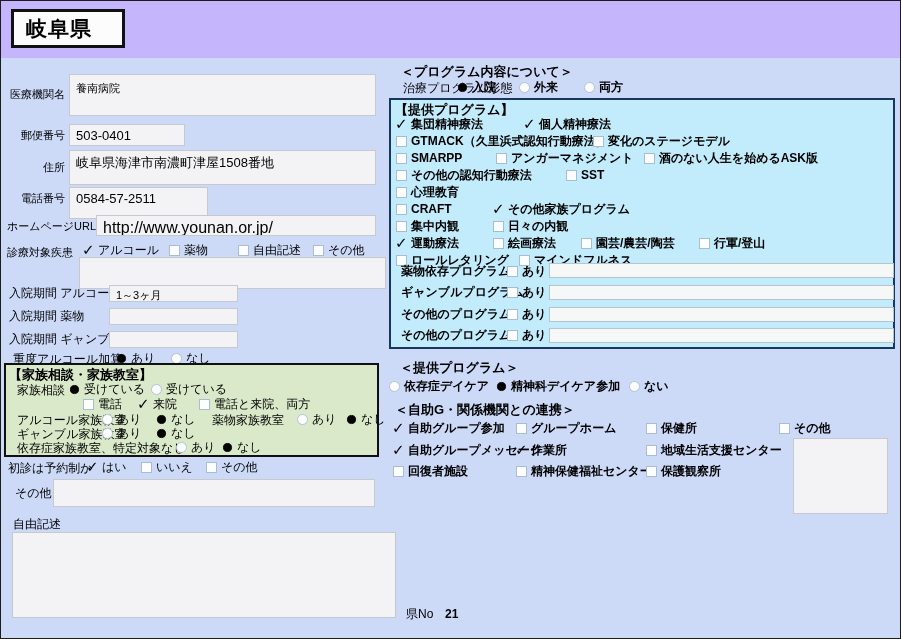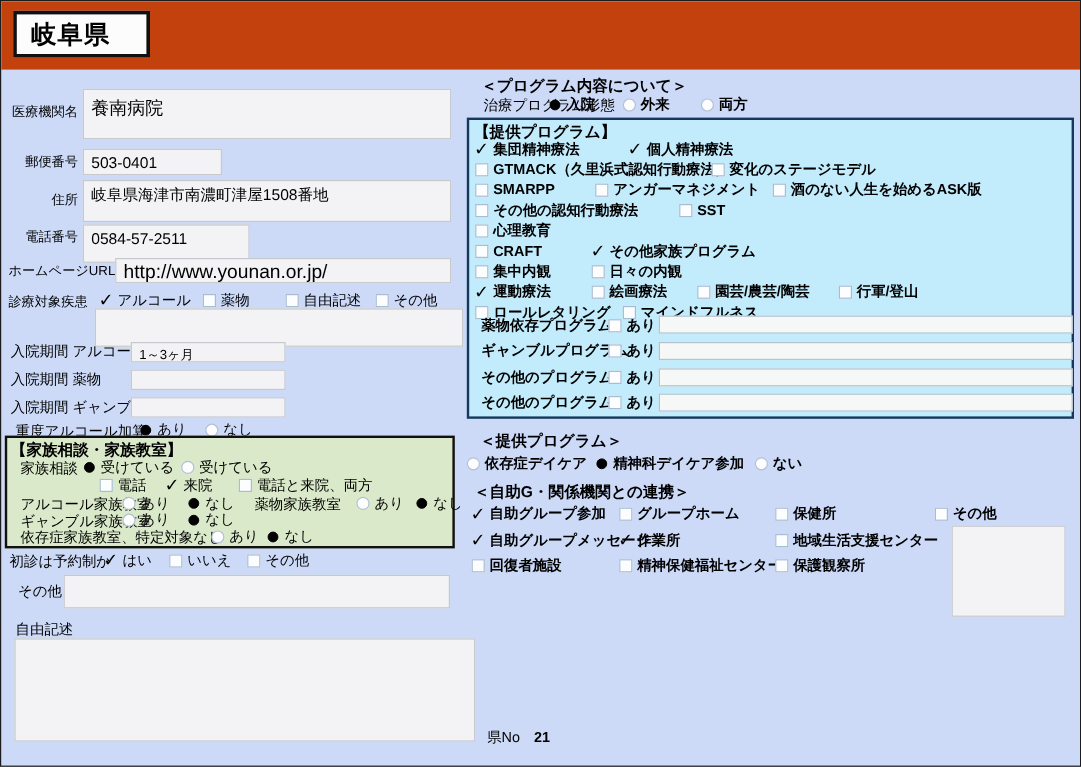--- a/index.html
+++ b/index.html
@@ -1,18 +1,18 @@
 <!DOCTYPE html>
 <html><head>
 <meta charset="utf-8">
 <style>
   *{margin:0;padding:0;box-sizing:border-box}
   html,body{width:901px;height:639px}
   body{position:relative;background:#ccdaf8;font-family:"Liberation Sans","DejaVu Sans",sans-serif;color:#000;overflow:hidden;border:1px solid #1c1c1c}
-  .hdr{position:absolute;left:0;top:0;width:901px;height:57px;background:#c2410c}
+  .hdr{position:absolute;left:0;top:0;width:901px;height:57px;background:#c4b5fd}
   .title-box{position:absolute;left:10px;top:8px;width:114px;height:39px;background:#fcfcfc;border:3px solid #111;display:flex;align-items:center;padding-left:12px}
   .title-box .t{font-size:21px;font-weight:bold;letter-spacing:1px}
   .lbl{position:absolute;font-size:12px;white-space:nowrap;line-height:1.15}
   .lbl.r{text-align:right}
   .lbl.s{font-size:11px}
   .h{position:absolute;font-weight:bold;font-size:13px;white-space:nowrap}
   .fld{position:absolute;background:#f3f3f5;border:1px solid #c6c9ce;font-size:13px;padding:1px 6px;overflow:hidden;white-space:nowrap}
   .fld.cyan{background:#f6f7f7;border:1px solid #b5c4cd;font-size:11px;padding:0 4px}
   .opt{position:absolute;display:flex;align-items:center;gap:4px;font-size:12px;white-space:nowrap;height:14px}
   .opt .t{line-height:1}
@@ -29,21 +29,21 @@
 </head>
 <body>
 
 <div class="hdr">
   <div class="title-box">
     <span class="t">岐阜県</span>
   </div>
 </div>
 
 <div class="lbl r s" style="left:0;top:87px;width:64px">医療機関名</div>
-<div class="fld" style="left:68px;top:73px;width:307px;height:42px;font-size:15px;padding-top:6px">養南病院</div>
+<div class="fld" style="left:68px;top:73px;width:307px;height:42px;font-size:11px;padding-top:6px">養南病院</div>
 
 <div class="lbl r s" style="left:0;top:128px;width:64px">郵便番号</div>
 <div class="fld" style="left:68px;top:123px;width:116px;height:22px;padding-top:3px">503-0401</div>
 
 <div class="lbl r s" style="left:0;top:160px;width:64px">住所</div>
 <div class="fld" style="left:68px;top:149px;width:307px;height:35px;padding-top:3px">岐阜県海津市南濃町津屋1508番地</div>
 
 <div class="lbl r s" style="left:0;top:191px;width:64px">電話番号</div>
 <div class="fld" style="left:68px;top:186px;width:139px;height:32px;padding-top:3px">0584-57-2511</div>
 

